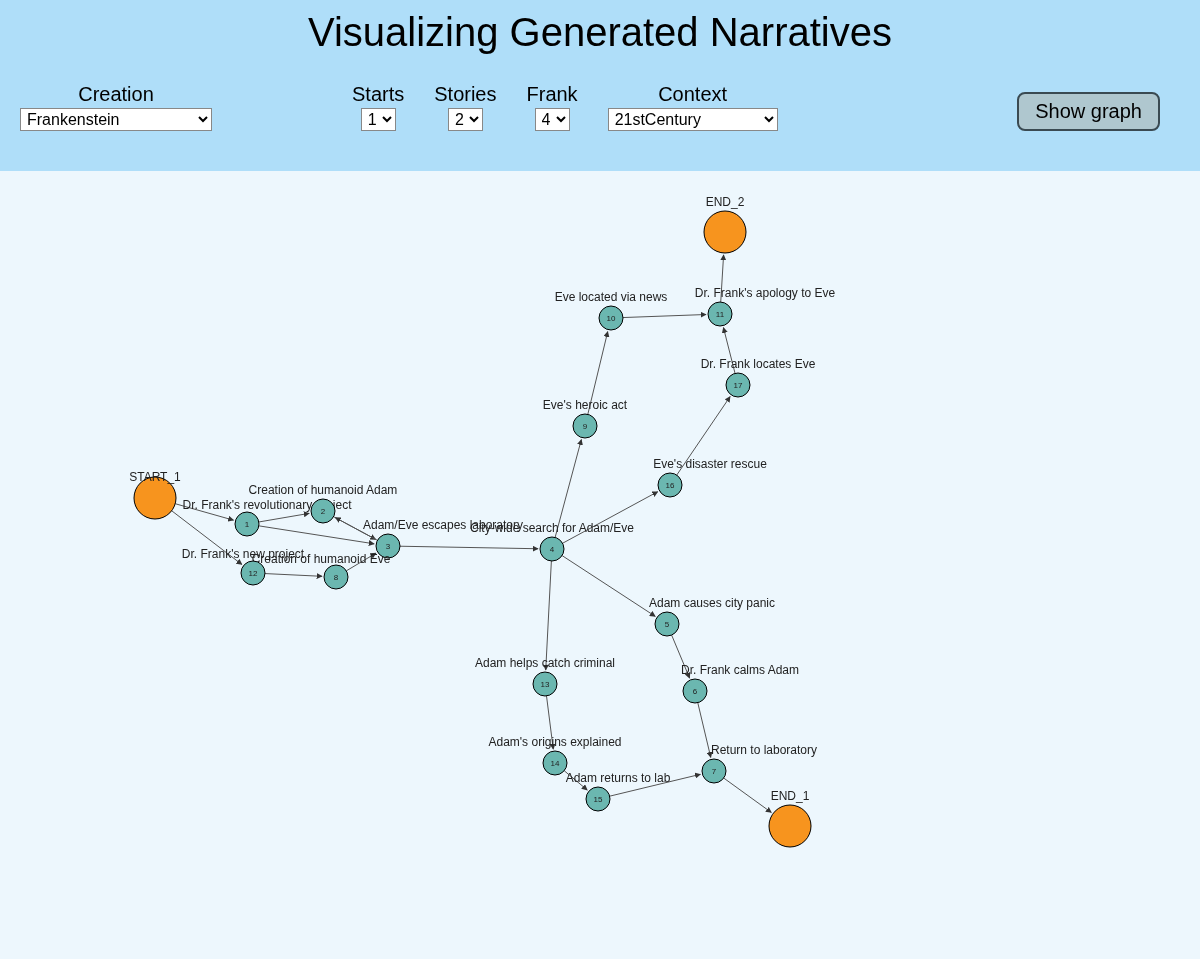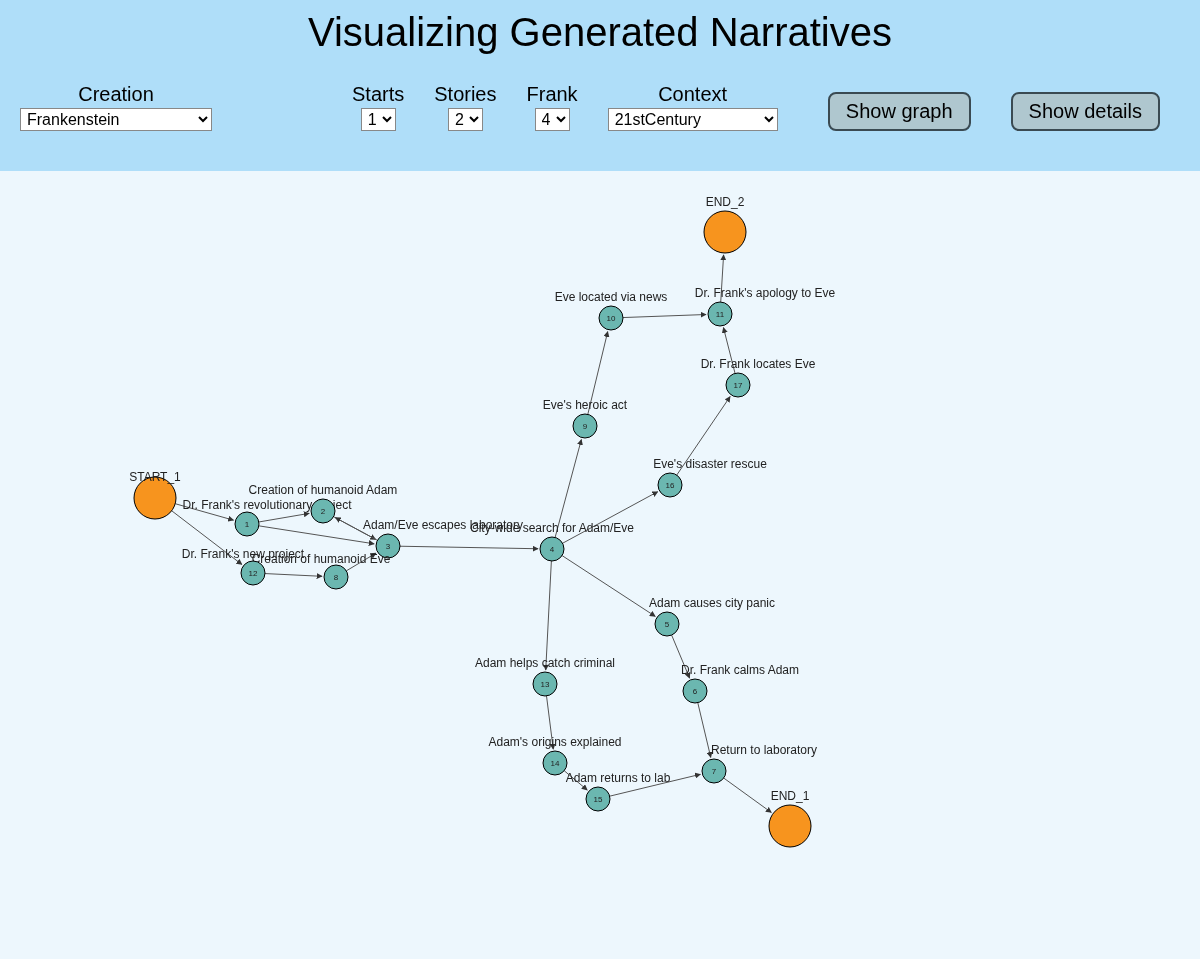--- a/index.html
+++ b/index.html
@@ -44,21 +44,20 @@
     <div class="ctrl">
       <label>Frank</label>
       <select><option>4</option></select>
     </div>
     <div class="ctrl">
       <label>Context</label>
       <select id="sel-context"><option>21stCentury</option></select>
     </div>
     <div class="buttons">
       <button>Show graph</button>
-      <button>Show details</button>
     </div>
   </div>
 </div>
 
 <svg id="graph" width="1200" height="720" viewBox="0 280 1200 720">
   <defs>
     <marker id="arrow" viewBox="0 0 10 10" refX="9" refY="5" markerWidth="6" markerHeight="6" orient="auto-start-reverse">
       <path d="M0 0 L10 5 L0 10 z" fill="#333"></path>
     </marker>
   </defs>

